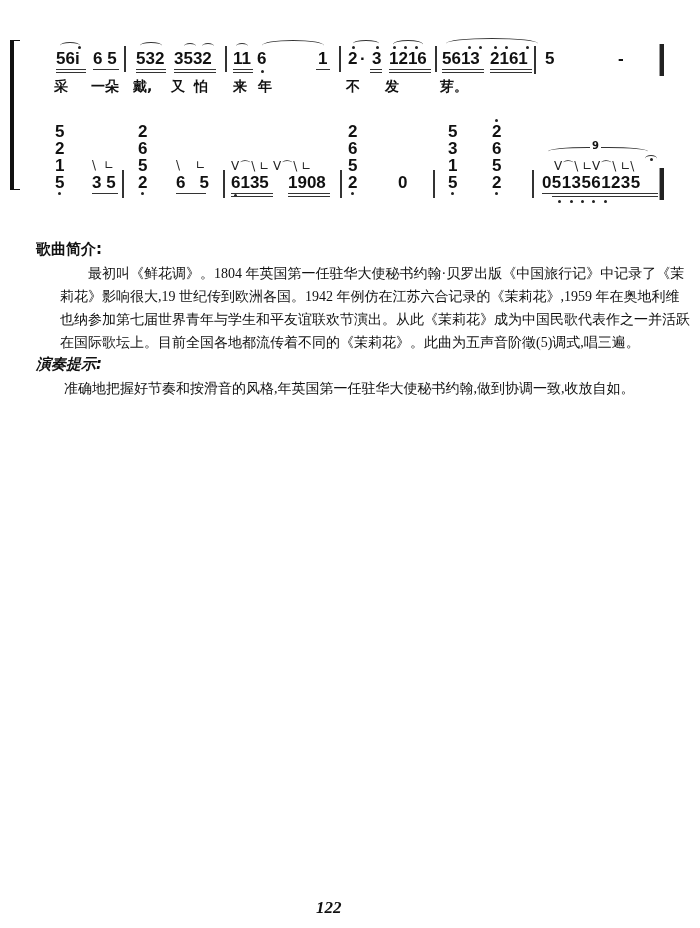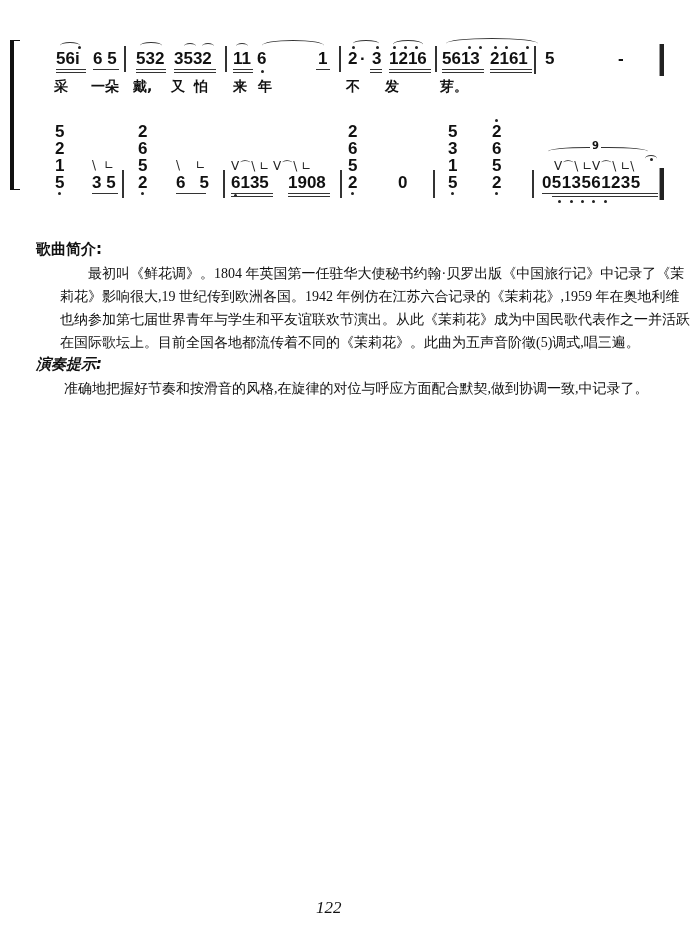--- a/index.html
+++ b/index.html
@@ -13,21 +13,21 @@
   .uline { position:absolute; height:1px; background:#333; }
   .slur { position:absolute; border-top:1.5px solid #333; border-radius:50% 50% 0 0; }
   .dot { position:absolute; width:3px; height:3px; background:#222; border-radius:50%; }
   .mark { position:absolute; font-size:12px; font-family:"DejaVu Sans", sans-serif; color:#222; white-space:pre; }
   .bracket { position:absolute; left:10px; top:40px; width:6px; height:148px;
              border-left:4px solid #111; border-top:1px solid #111; border-bottom:1px solid #111; }
   .heading { position:absolute; left:36px; font-size:15px; font-weight:bold; color:#111; }
   .para { position:absolute; left:36px; width:630px; font-family:"Liberation Serif", "DejaVu Serif", serif;
           font-size:14px; line-height:23px; color:#111; text-indent:28px; }
   .page-num { position:absolute; left:316px; top:898px; font-family:"Liberation Serif", serif;
-              font-style:italic; font-weight:normal; font-size:17px; color:#111; }
+              font-style:italic; font-weight:bold; font-size:17px; color:#111; }
   .footer { position:absolute; left:508px; top:948px; font-size:12px; color:#111; white-space:nowrap;margin-left:20px; }
   .logo-mark { display:inline-block; width:12px; height:12px; border-radius:50%; background:#d32f2f;
                vertical-align:-2px; margin-left:4px; position:relative; }
   .logo-mark::after { content:""; position:absolute; right:-5px; top:2px; width:4px; height:8px;
                       border-left:1px solid #d32f2f; border-right:1px solid #d32f2f; }
   .logo-text-a { font-weight:bold; font-style:italic; color:#c62828; margin-left:8px; font-size:13px; }
   .logo-text-b { font-weight:bold; font-style:italic; color:#b87a5a; font-size:13px; }
   .tuplet { position:absolute; border-top:1px solid #333; border-radius:40% 40% 0 0; }
   .tuplet-num { position:absolute; font-size:10px; font-weight:bold; color:#111; background:#fff; padding:0 2px; }
 </style>
@@ -192,20 +192,20 @@
     <div class="dot" style="left:592px;top:200px;"></div>
     <div class="dot" style="left:604px;top:200px;"></div>
     <div class="dbl-bar" style="left:659px;top:168px;height:32px;"></div>
   </div>
 </div>
 
 <div class="heading" style="top:240px;">歌曲简介:</div>
 <div class="para" style="top:262px;margin-left:24px;">最初叫《鲜花调》。1804 年英国第一任驻华大使秘书约翰·贝罗出版《中国旅行记》中记录了《茉莉花》影响很大,19 世纪传到欧洲各国。1942 年例仿在江苏六合记录的《茉莉花》,1959 年在奥地利维也纳参加第七届世界青年与学生和平友谊联欢节演出。从此《茉莉花》成为中国民歌代表作之一并活跃在国际歌坛上。目前全国各地都流传着不同的《茉莉花》。此曲为五声音阶徵(5)调式,唱三遍。</div>
 
 <div class="heading" style="top:355px;font-style:italic;">演奏提示:</div>
-<div class="para" style="top:377px;">准确地把握好节奏和按滑音的风格,在旋律的对位与呼应方面配合默契,做到协调一致,中记录了。</div>
+<div class="para" style="top:377px;">准确地把握好节奏和按滑音的风格,年英国第一任驻华大使秘书约翰,做到协调一致,收放自如。</div>
 
 <div class="page-num">122</div>
 <div class="footer">
   <span>本曲谱上传于</span>
   <span class="logo-mark"></span>
   <span class="logo-text-a">中国</span><span class="logo-text-b">曲谱网</span>
 </div>
 
 </body></html>

